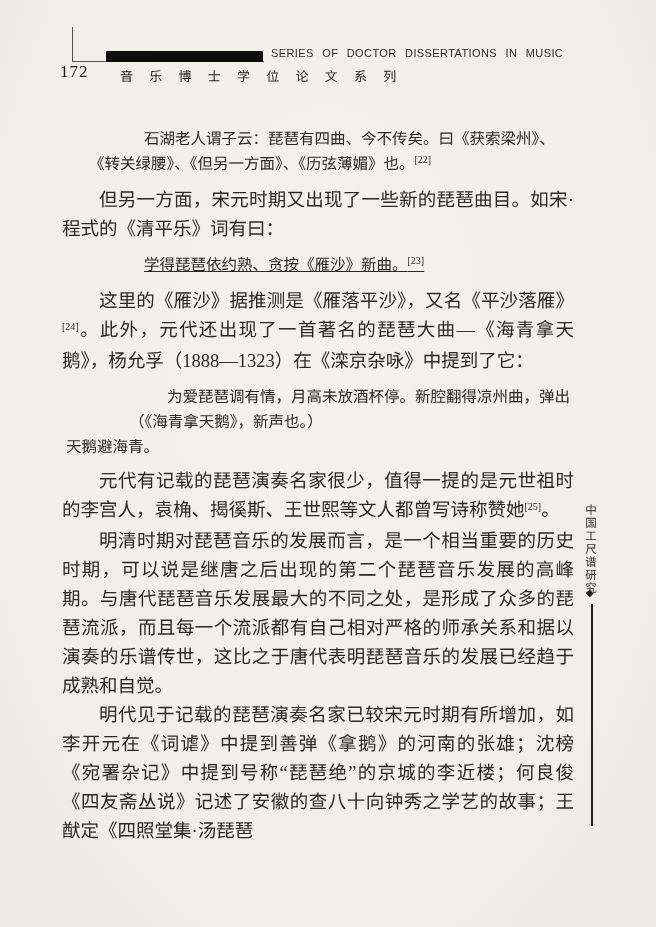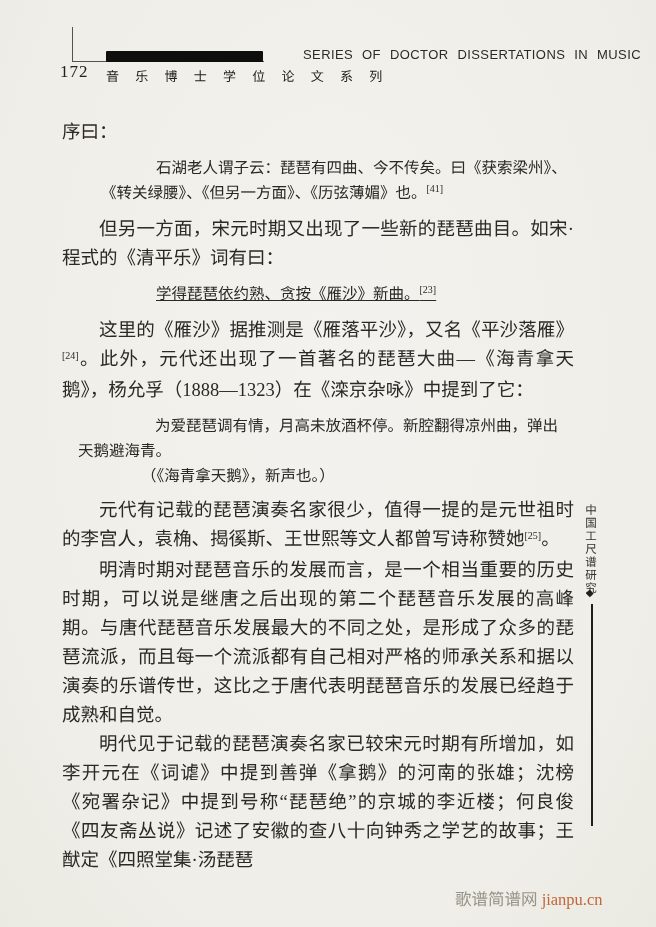--- a/index.html
+++ b/index.html
@@ -9,29 +9,29 @@
     background:radial-gradient(ellipse at 50% 40%, #f3f2ee 0%, #efeee8 70%, #eae9e2 100%);
     font-family:"Liberation Serif","DejaVu Serif",serif;
     color:#2d2b27;
     overflow:hidden;
   }
   
   .hdr-vline{position:absolute;left:72px;top:27px;width:1px;height:35px;background:#55534e;}
   .hdr-hline{position:absolute;left:72px;top:61px;width:192px;height:1px;background:#55534e;}
   .hdr-bar{position:absolute;left:106px;top:51px;width:157px;height:11px;background:#0e0e0c;border-radius:1px;}
   .hdr-en{position:absolute;left:271px;top:47px;font-family:"Liberation Sans","DejaVu Sans",sans-serif;
-    font-size:13px;letter-spacing:0.4px;word-spacing:5px;color:#2b2a27;white-space:nowrap;margin-left:32px;}
+    font-size:11px;letter-spacing:0.4px;word-spacing:5px;color:#2b2a27;white-space:nowrap;}
   .hdr-num{position:absolute;left:60px;top:62px;font-size:17px;letter-spacing:1px;color:#22211e;}
-  .hdr-zh{position:absolute;left:106px;top:66px;font-size:13px;letter-spacing:6.5px;color:#22211e;white-space:nowrap;}
+  .hdr-zh{position:absolute;left:120px;top:66px;font-size:13px;letter-spacing:6.5px;color:#22211e;white-space:nowrap;}
   
   .main{position:absolute;left:62px;top:118px;width:512px;
     font-size:18.5px;line-height:29px;text-align:justify;color:#2b2925;}
   .section-label{margin:0 0 6px 0;text-align:left;}
   .para{margin:0;text-indent:2em;}
-  .quote{font-size:15.5px;line-height:25px;margin:8px 16px;text-align:left;}
+  .quote{font-size:15.5px;line-height:25px;margin:8px 4px;text-align:left;}
   .qline{white-space:nowrap;}
   .q1 .l1{margin-left:78px;}
   .q1 .l2{margin-left:23px;}
   .q2 .l1{margin-left:78px;text-decoration:underline;}
   .q3 .l1{margin-left:70px;text-align:right;}
   .q3 .l2{margin-left:0;}
   .q3 .note{margin-left:63px;}
   .ref{font-size:10px;position:relative;top:-6px;letter-spacing:0;}
   
   .margin-title{position:absolute;left:582px;top:504px;writing-mode:vertical-rl;
@@ -51,52 +51,47 @@
 
   <div class="hdr-vline"></div>
   <div class="hdr-hline"></div>
   <div class="hdr-bar"></div>
   <div class="hdr-en">SERIES OF DOCTOR DISSERTATIONS IN MUSIC</div>
   <div class="hdr-num">172</div>
   <div class="hdr-zh">音 乐 博 士 学 位 论 文 系 列</div>
 
   <div class="main">
 
-    <p class="section-label">序曰：</p>
 
     <div class="quote q1">
       <div class="qline l1">石湖老人谓子云：琵琶有四曲、今不传矣。曰《获索梁州》、</div>
-      <div class="qline l2"><span>《转关绿腰》、《但另一方面》、《历弦薄媚》也。</span><span class="ref">[41]</span></div>
+      <div class="qline l2"><span>《转关绿腰》、《但另一方面》、《历弦薄媚》也。</span><span class="ref">[22]</span></div>
     </div>
 
     <p class="para">但另一方面，宋元时期又出现了一些新的琵琶曲目。如宋·程式的《清平乐》词有曰：</p>
 
     <div class="quote q2">
       <div class="qline l1"><span>学得琵琶依约熟、贪按《雁沙》新曲。</span><span class="ref">[23]</span></div>
     </div>
 
     <p class="para"><span>这里的《雁沙》据推测是《雁落平沙》，又名《平沙落雁》</span><span class="ref">[24]</span><span>。此外，元代还出现了一首著名的琵琶大曲—《海青拿天鹅》，杨允孚（1888—1323）在《滦京杂咏》中提到了它：</span></p>
 
     <div class="quote q3">
       <div class="qline l1">为爱琵琶调有情，月高未放酒杯停。新腔翻得凉州曲，弹出</div>
+      <div class="qline note">（《海青拿天鹅》，新声也。）</div>
       <div class="qline l2">天鹅避海青。</div>
-      <div class="qline note">（《海青拿天鹅》，新声也。）</div>
     </div>
 
 
     <p class="para"><span>元代有记载的琵琶演奏名家很少，值得一提的是元世祖时的李宫人，袁桷、揭徯斯、王世熙等文人都曾写诗称赞她</span><span class="ref">[25]</span><span>。</span></p>
 
     <p class="para">明清时期对琵琶音乐的发展而言，是一个相当重要的历史时期，可以说是继唐之后出现的第二个琵琶音乐发展的高峰期。与唐代琵琶音乐发展最大的不同之处，是形成了众多的琵琶流派，而且每一个流派都有自己相对严格的师承关系和据以演奏的乐谱传世，这比之于唐代表明琵琶音乐的发展已经趋于成熟和自觉。</p>
 
     <p class="para">明代见于记载的琵琶演奏名家已较宋元时期有所增加，如李开元在《词谑》中提到善弹《拿鹅》的河南的张雄；沈榜《宛署杂记》中提到号称“琵琶绝”的京城的李近楼；何良俊《四友斋丛说》记述了安徽的查八十向钟秀之学艺的故事；王猷定《四照堂集·汤琵琶</p>
 
   </div>
 
   <div class="margin-title">中国工尺谱研究</div>
   <div class="margin-diamond">◆</div>
   <div class="margin-vline"></div>
 
-  <div class="watermark">
-    <span class="wm-name">歌谱简谱网</span>
-    <span class="wm-url">jianpu.cn</span>
-  </div>
 
 </div>
 
 </body></html>

